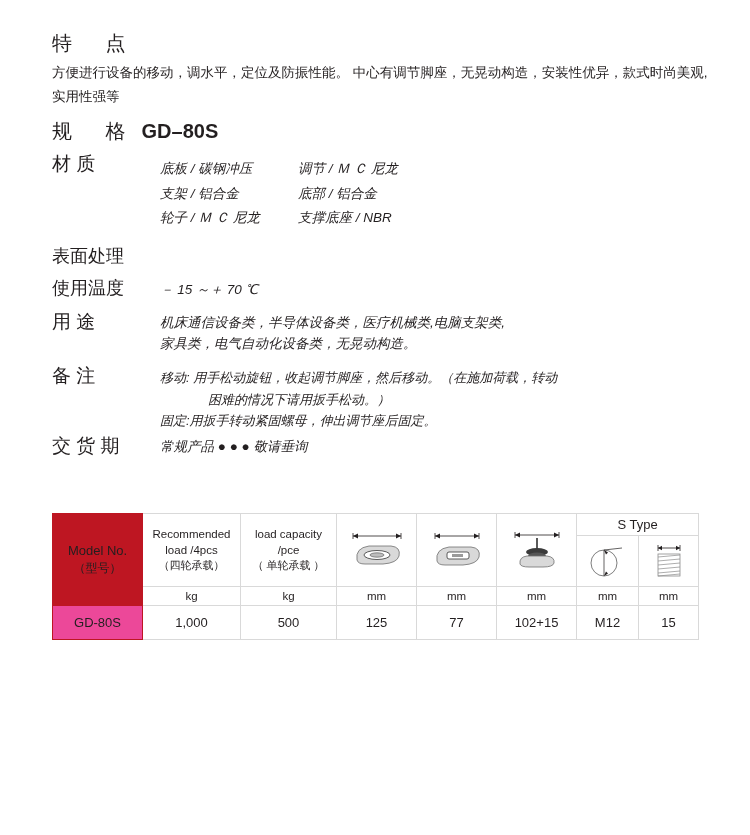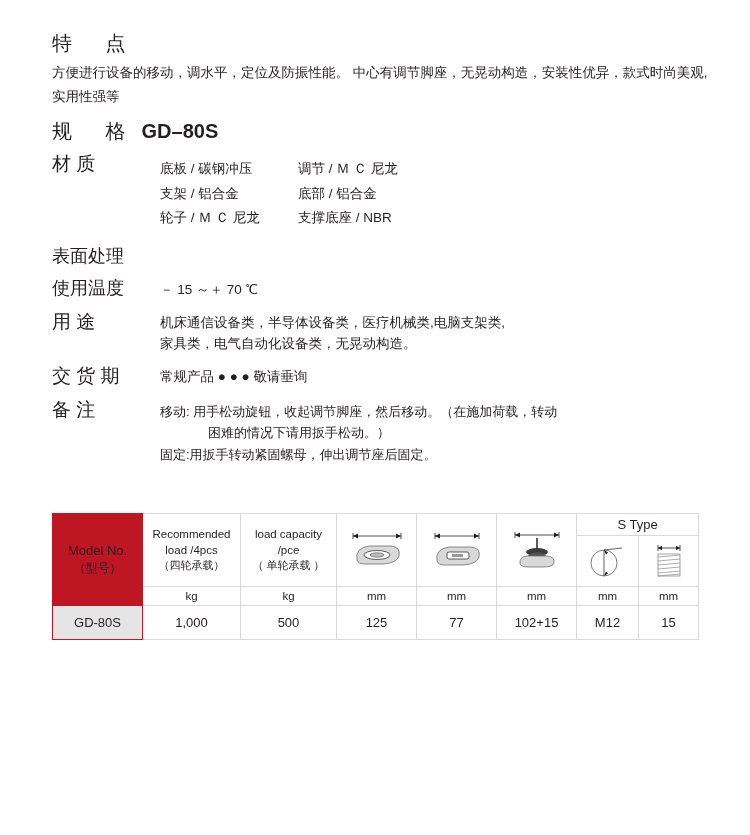--- a/index.html
+++ b/index.html
@@ -43,20 +43,21 @@
   }
   .label.small {
     font-size: 18px;
   }
   .value {
     flex: 1;
     font-size: 13.5px;
     line-height: 1.55;
     color: #231f20;
     padding-top: 4px;
+    font-style: italic;
   }
   .value .line {
     display: block;
   }
 
   
   .feature-title {
     font-size: 20px;
     letter-spacing: 14px;
     margin-bottom: 4px;
@@ -136,21 +137,21 @@
   .model-cell {
     background: #be1622;
     color: #ffffff;
     font-size: 13px;
     line-height: 1.4;
     border: 1px solid #be1622 !important;
     padding: 4px 2px;
   }
   .model-cell .cn { font-size: 12px; display: block; }
   .model-val {
-    background: #e5e5e5;
+    background: #ec4899;
     color: #ffffff;
     font-size: 13.5px;
     border: 1px solid #be1622 !important;
     padding: 9px 2px;
   }
   .hdr-text {
     font-size: 11.5px;
     line-height: 1.35;
     padding: 5px 3px;
     color: #231f20;
@@ -217,32 +218,32 @@
     </div>
 
     <div class="row tall">
       <div class="label">用 途</div>
       <div class="value use-lines">
         <span class="line">机床通信设备类，半导体设备类，医疗机械类,电脑支架类,</span>
         <span class="line">家具类，电气自动化设备类，无晃动构造。</span>
       </div>
     </div>
 
-    <div class="row tall">
-      <div class="label">交 货 期</div>
-      <div class="value">常规产品 ● ● ● 敬请垂询</div>
-    </div>
-
     <div class="row">
       <div class="label">备 注</div>
       <div class="value remark">
         <span class="line">移动: 用手松动旋钮，收起调节脚座，然后移动。（在施加荷载，转动</span>
         <span class="indent">困难的情况下请用扳手松动。）</span>
         <span class="line">固定:用扳手转动紧固螺母，伸出调节座后固定。</span>
       </div>
+    </div>
+
+    <div class="row tall">
+      <div class="label">交 货 期</div>
+      <div class="value">常规产品 ● ● ● 敬请垂询</div>
     </div>
 
   </div>
 
   <div class="table-wrap">
     <table class="spec-table">
       <colgroup>
         <col class="col-model">
           <col class="col-a">
           <col class="col-b">

